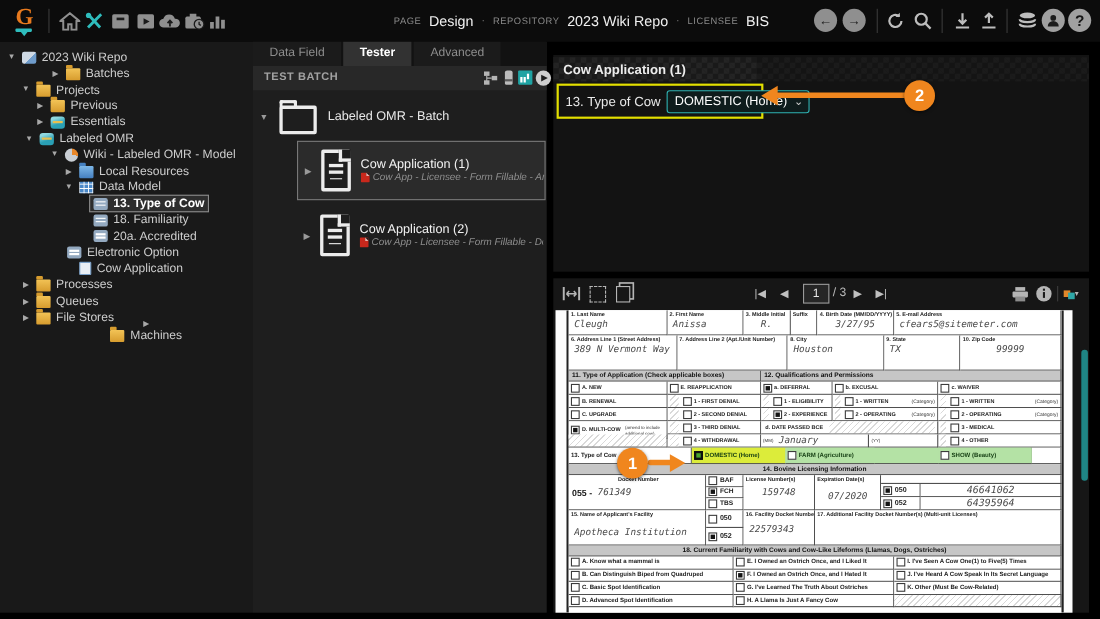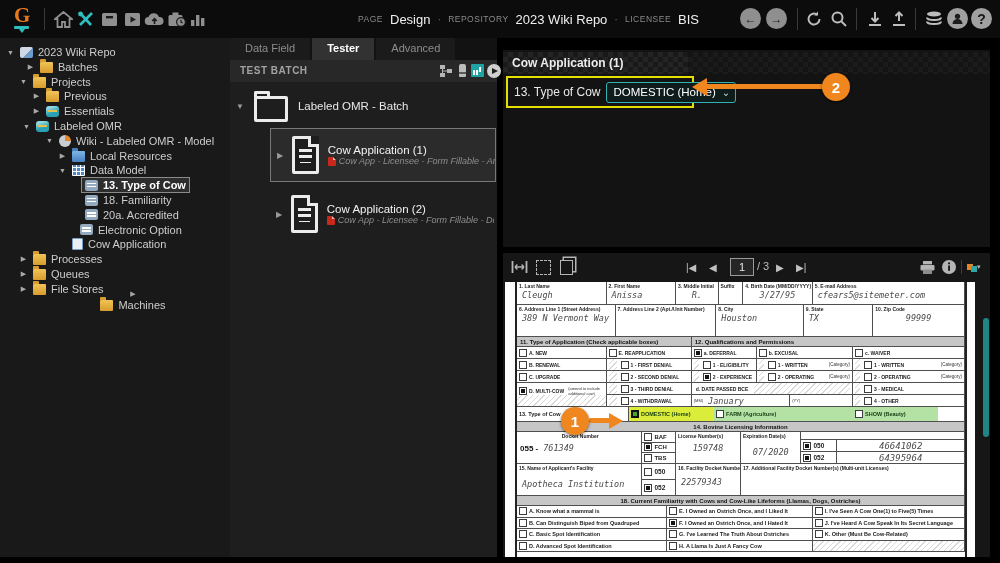--- a/index.html
+++ b/index.html
@@ -250,21 +250,21 @@
 </div>
 
 <div id="sidebar">
     <div class="tree-row" style="top: 7px; padding-left: 5px;">
       <span class="tree-arrow">▼</span>
       <span class="tree-box">
         <span class="ticon ticon-repo"></span>
         <span class="tree-label">2023 Wiki Repo</span>
       </span>
     </div>
-    <div class="tree-row" style="top: 21.8px; padding-left: 25px;">
+    <div class="tree-row" style="top: 21.8px; padding-left: 25px; margin-left: 20px;">
       <span class="tree-arrow">▶</span>
       <span class="tree-box">
         <span class="ticon ticon-folder"></span>
         <span class="tree-label">Batches</span>
       </span>
     </div>
     <div class="tree-row" style="top: 36.6px; padding-left: 18px;">
       <span class="tree-arrow">▼</span>
       <span class="tree-box">
         <span class="ticon ticon-folder"></span>
@@ -327,21 +327,21 @@
         <span class="tree-label">18. Familiarity</span>
       </span>
     </div>
     <div class="tree-row" style="top: 169.8px; padding-left: 70px;">
       <span class="tree-arrow"></span>
       <span class="tree-box">
         <span class="ticon ticon-field"></span>
         <span class="tree-label">20a. Accredited</span>
       </span>
     </div>
-    <div class="tree-row" style="top: 184.6px; padding-left: 65px;">
+    <div class="tree-row" style="top: 184.6px; padding-left: 46px;">
       <span class="tree-arrow"></span>
       <span class="tree-box">
         <span class="ticon ticon-field"></span>
         <span class="tree-label">Electronic Option</span>
       </span>
     </div>
     <div class="tree-row" style="top: 199.4px; padding-left: 57px;">
       <span class="tree-arrow"></span>
       <span class="tree-box">
         <span class="ticon ticon-docs"></span>

